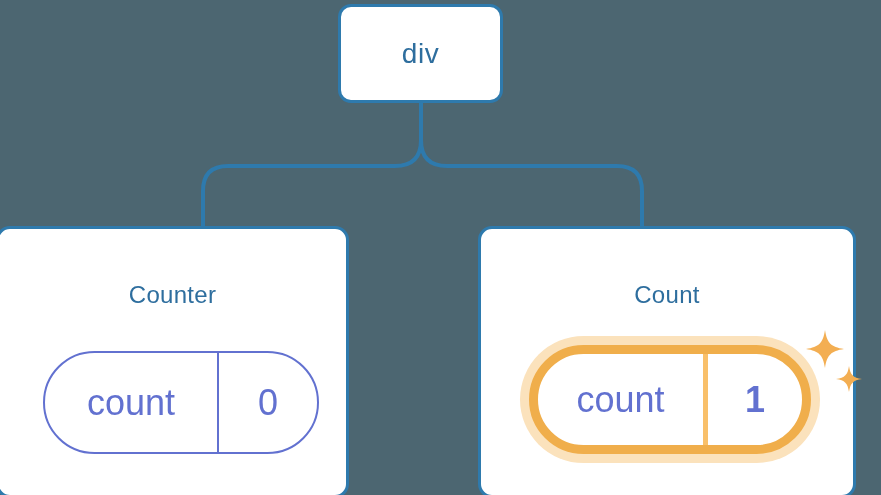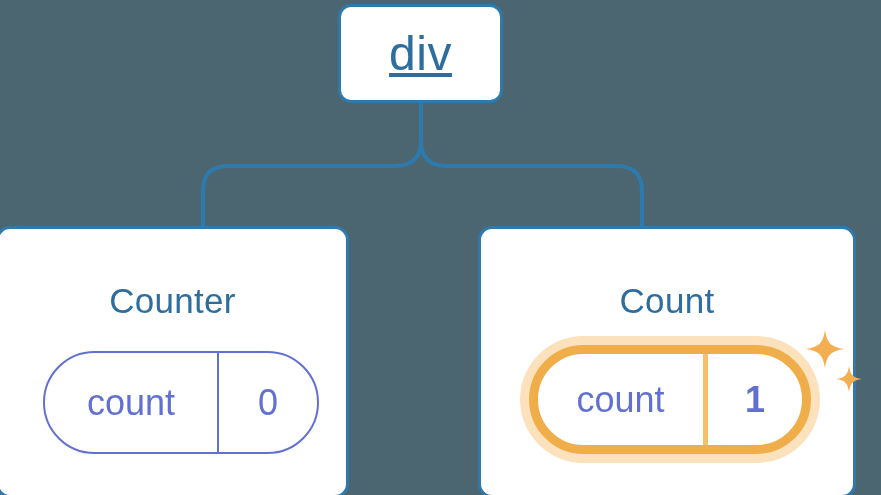--- a/index.html
+++ b/index.html
@@ -40,25 +40,24 @@
     height: 99px;
     background: #ffffff;
     border: 3px solid #2e7aad;
     border-radius: 13px;
     box-sizing: border-box;
     display: flex;
     align-items: center;
     justify-content: center;
   }
   .root-label {
-    font-size: 48px;
+    font-size: 28px;
     color: #2e6e9e;
     letter-spacing: 0.5px;
     line-height: 1;
-    text-decoration: underline;
   }
 
   
   .card {
     position: absolute;
     background: #ffffff;
     border: 3px solid #2e7aad;
     border-radius: 14px;
     box-sizing: border-box;
   }
@@ -72,21 +71,21 @@
     left: 478px;
     top: 226px;
     width: 378px;
     height: 272px;
   }
   .card-title {
     position: absolute;
     left: 0;
     right: 0;
     text-align: center;
-    font-size: 35px;
+    font-size: 24px;
     color: #2e6e9e;
     letter-spacing: 0.3px;
     line-height: 1;
   }
   .card-left .card-title { top: 54px; }
   .card-right .card-title { top: 54px; }
 
   
   .pill {
     position: absolute;

